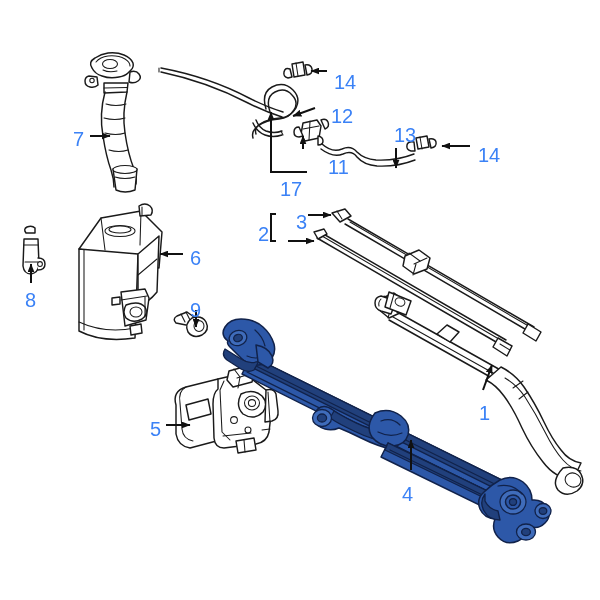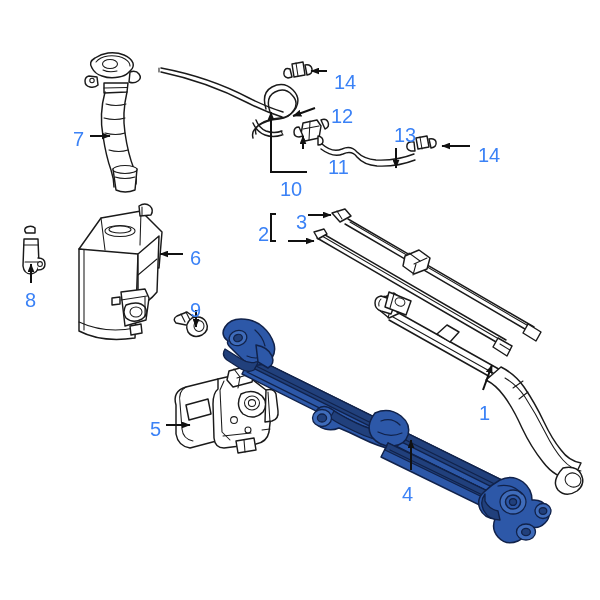--- a/index.html
+++ b/index.html
@@ -339,21 +339,21 @@
   <div class="calloutlayer">
     <span class="num" style="left:479px;top:403px;">1</span>
     <span class="num" style="left:258px;top:224px;">2</span>
     <span class="num" style="left:296px;top:212px;">3</span>
     <span class="num" style="left:402px;top:484px;">4</span>
     <span class="num" style="left:150px;top:419px;">5</span>
     <span class="num" style="left:190px;top:248px;">6</span>
     <span class="num" style="left:73px;top:129px;">7</span>
     <span class="num" style="left:25px;top:290px;">8</span>
     <span class="num" style="left:190px;top:300px;">9</span>
-    <span class="num" style="left:280px;top:179px;">10</span>
+    <span class="num" style="left:280px;top:179px;">17</span>
     <span class="num" style="left:300px;top:157px;margin-left:28px;">11</span>
     <span class="num" style="left:323px;top:106px;margin-left:8px;">12</span>
     <span class="num" style="left:394px;top:125px;">13</span>
     <span class="num" style="left:334px;top:72px;">14</span>
     <span class="num" style="left:478px;top:145px;">14</span>
   </div>
 
 </div>
 
 </body></html>

